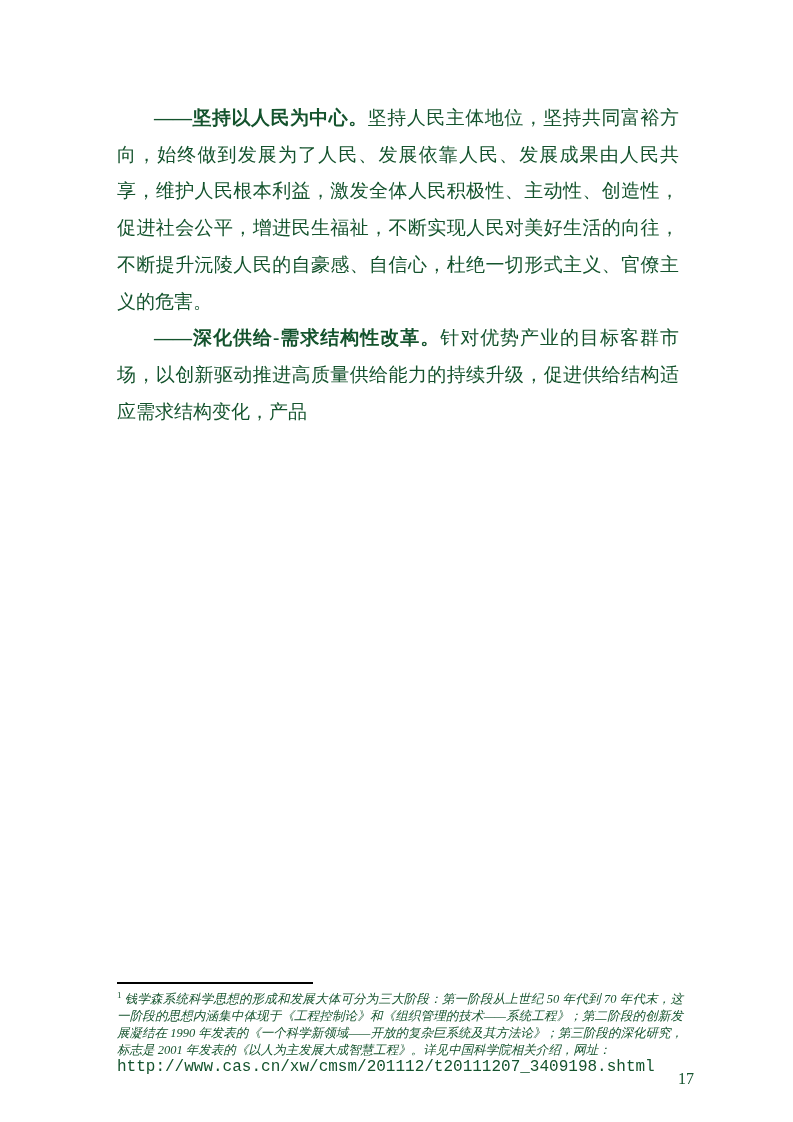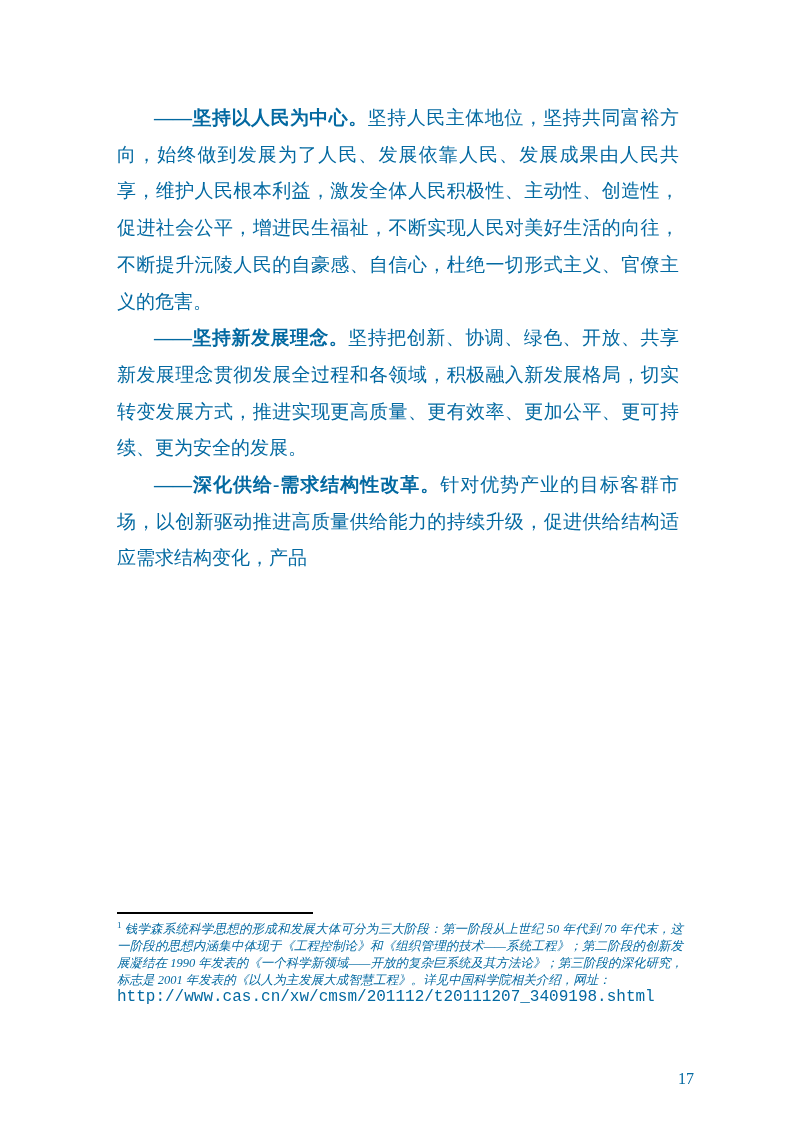--- a/index.html
+++ b/index.html
@@ -5,21 +5,21 @@
   * { box-sizing: border-box; }
   html, body { margin: 0; padding: 0; background: #e8e8e8; }
   .page {
     position: relative;
     width: 793px;
     height: 1122px;
     margin: 0 auto;
     background: #ffffff;
     overflow: hidden;
     font-family: "Liberation Serif", "DejaVu Serif", serif;
-    color: #0369a1;
+    color: #14532d;
   }
   .content {
     position: absolute;
     left: 117px;
     top: 100px;
     width: 562px;
   }
   .para {
     margin: 0;
     font-size: 19px;
@@ -31,21 +31,21 @@
   .lead {
     font-weight: bold;
   }
   .note-ref {
     font-size: 11px;
     line-height: 0;
   }
   .footnote {
     position: absolute;
     left: 117px;
-    top: 912px;
+    top: 982px;
     width: 566px;
   }
   .footnote-rule {
     width: 196px;
     height: 0;
     border-top: 2px solid #000000;
     margin: 0 0 7px 0;
   }
   .footnote-body {
     margin: 0;
@@ -79,21 +79,20 @@
 </style>
 </head>
 <body>
 
 <div class="page">
 
   <div class="content">
 
     <p class="para"><span class="lead">——坚持以人民为中心。</span><span>坚持人民主体地位，坚持共同富裕方向，始终做到发展为了人民、发展依靠人民、发展成果由人民共享，维护人民根本利益，激发全体人民积极性、主动性、创造性，促进社会公平，增进民生福祉，不断实现人民对美好生活的向往，不断提升沅陵人民的自豪感、自信心，杜绝一切形式主义、官僚主义的危害。</span></p>
 
-    <p class="para"><span class="lead">——坚持新发展理念。</span><span>坚持把创新、协调、绿色、开放、共享新发展理念贯彻发展全过程和各领域，积极融入新发展格局，切实转变发展方式，推进实现更高质量、更有效率、更加公平、更可持续、更为安全的发展。</span></p>
 
 
 
     <p class="para"><span class="lead">——深化供给-需求结构性改革。</span><span>针对优势产业的目标客群市场，以创新驱动推进高质量供给能力的持续升级，促进供给结构适应需求结构变化，产品</span></p>
 
   </div>
 
   <div class="footnote">
     <div class="footnote-rule"></div>
     <p class="footnote-body"><sup class="footnote-marker">1</sup><span>钱学森系统科学思想的形成和发展大体可分为三大阶段：第一阶段从上世纪 50 年代到 70 年代末，这一阶段的思想内涵集中体现于《工程控制论》和《组织管理的技术——系统工程》；第二阶段的创新发展凝结在 1990 年发表的《一个科学新领域——开放的复杂巨系统及其方法论》；第三阶段的深化研究，标志是 2001 年发表的《以人为主发展大成智慧工程》。详见中国科学院相关介绍，网址：</span><span class="footnote-url">http://www.cas.cn/xw/cmsm/201112/t20111207_3409198.shtml</span></p>

